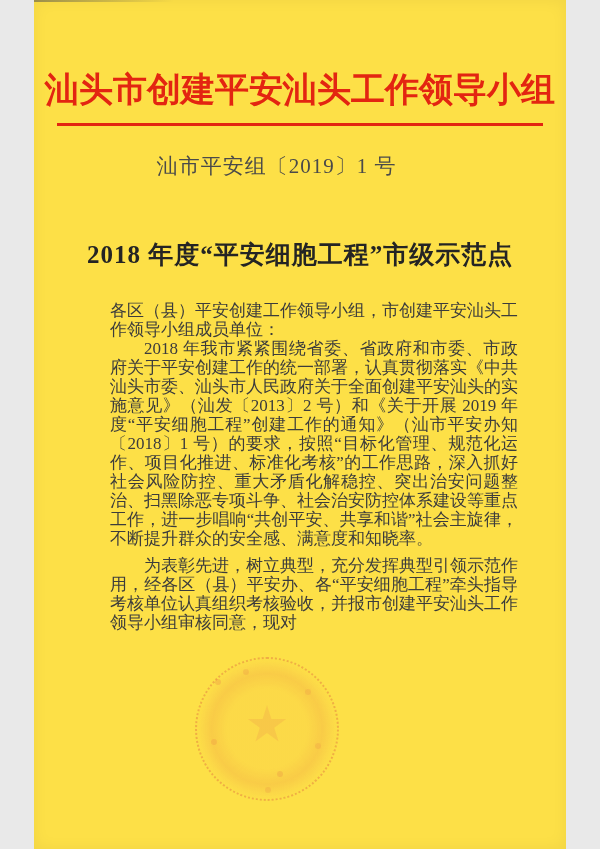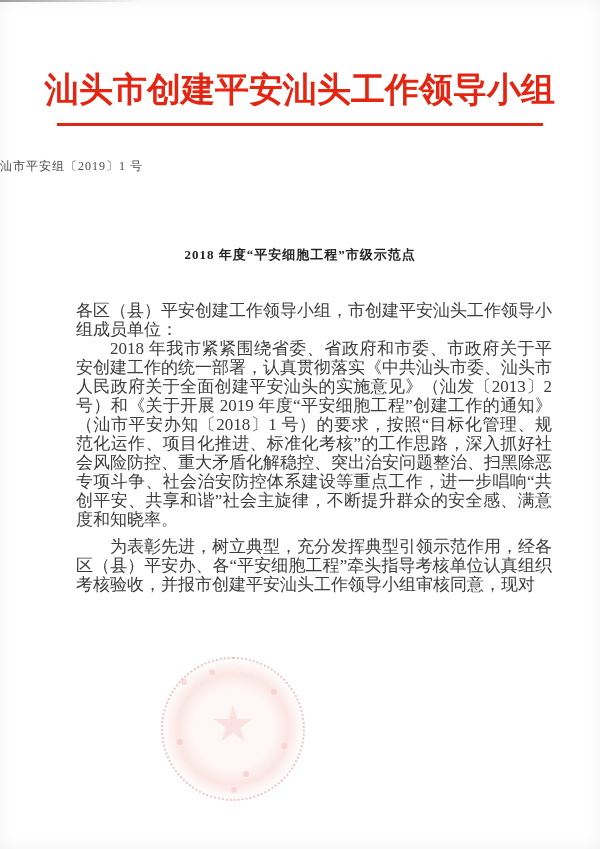--- a/index.html
+++ b/index.html
@@ -1,21 +1,21 @@
 <!DOCTYPE html>
 <html lang="zh" style="--header-red: #e32511; --body-text: #3c3c3c; --seal-red: #d6483e;"><head>
 <meta charset="utf-8">
 <style>
   html, body { margin: 0; padding: 0; background: #e9e9e9; }
   .page {
     position: relative;
-    width: 600px;
+    width: 532px;
     height: 849px;
     margin: 0 auto;
-    background: #ffffff;
+    background: #fde047;
     box-shadow: inset 0 0 16px rgba(0,0,0,0.055);
     font-family: "Liberation Serif", "DejaVu Serif", serif;
     overflow: hidden;
   }
   .scan-edge-top {
     position: absolute; top: 0; left: 0;
     width: 140px; height: 2px;
     background: linear-gradient(to right, rgba(80,80,80,0.55), rgba(120,120,120,0));
   }
   .org-title {
@@ -30,30 +30,30 @@
   }
   .red-rule {
     width: 486px;
     height: 3px;
     margin: 13px auto 0 auto;
     background: var(--header-red, #e32511);
   }
   .doc-number {
     margin-top: 32px;
     padding-right: 47px;
-    text-align: left;
-    font-size: 12px;
+    text-align: center;
+    font-size: 21px;
     line-height: 17px;
     letter-spacing: 1px;
     color: #4a4a4a;
   }
   .doc-title {
     margin-top: 61px;
     text-align: center;
-    font-size: 13px;
+    font-size: 25px;
     line-height: 37px;
     font-weight: bold;
     letter-spacing: 1px;
     color: #242424;
   }
   .body-text {
     margin-top: 28px;
     padding: 0 48px 0 76px;
     font-size: 17px;
     line-height: 19px;

